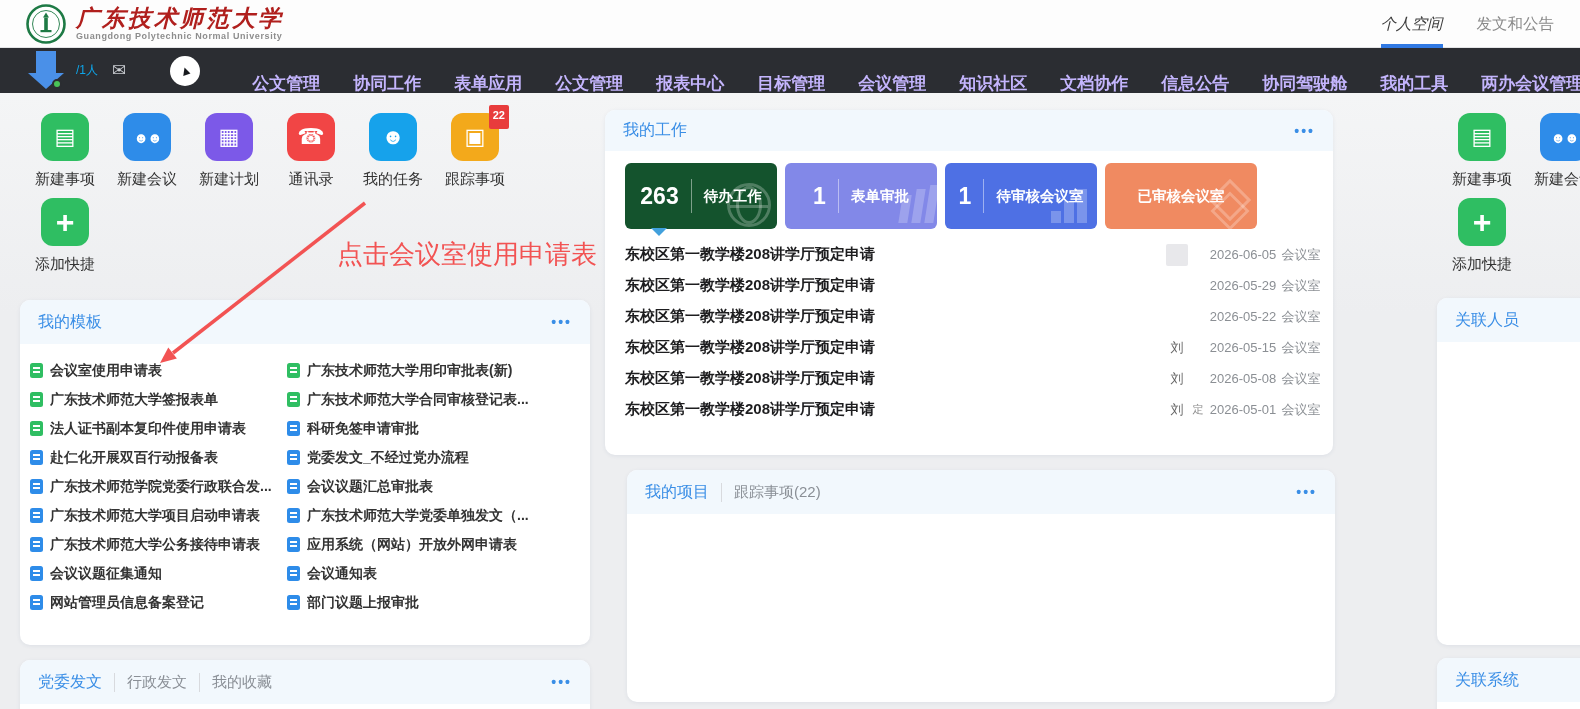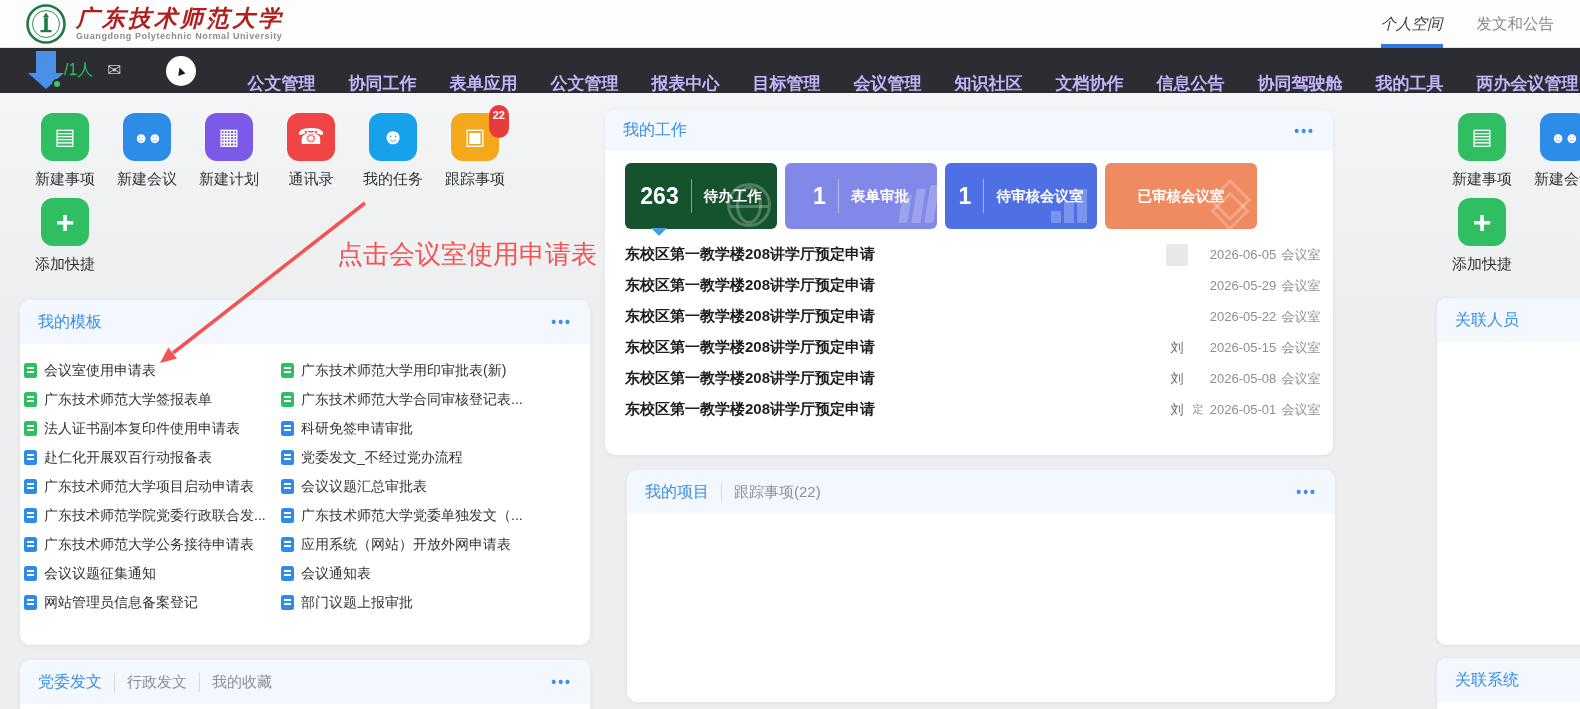--- a/index.html
+++ b/index.html
@@ -15,52 +15,52 @@
   .htab{position:relative;height:48px;line-height:48px;margin-left:34px;font-size:15.5px;color:#8a8a8a;cursor:pointer;}
   .htab.active{color:#3c3c3c;font-style:italic;}
   .htab.active::after{content:"";position:absolute;left:0;right:0;bottom:0;height:4px;background:#3079e3;}
 
   
   .navbar{position:absolute;top:48px;left:0;right:0;height:45px;background:#2b2d32;display:flex;align-items:center;padding-left:28px;white-space:nowrap;}
   .avatar{position:relative;width:36px;height:40px;cursor:pointer;flex:0 0 auto;}
   .avatar-rect{position:absolute;left:8px;top:0;width:20px;height:22px;background:#4a90e8;}
   .avatar-tri{position:absolute;left:0;top:22px;width:0;height:0;border-left:18px solid transparent;border-right:18px solid transparent;border-top:16px solid #4a90e8;}
   .avatar-dot{position:absolute;right:2px;bottom:2px;width:10px;height:10px;border-radius:50%;background:#49c257;border:2px solid #2b2d32;}
-  .user-count{color:#22c55e;font-size:16px;margin-left:0;}
+  .user-count{color:#0ea5e9;font-size:12px;margin-left:12px;}
   .mail{color:#c9ccd1;font-size:17px;margin-left:14px;cursor:pointer;}
   .compass{width:30px;height:30px;border-radius:50%;background:#fff;margin-left:44px;display:grid;place-items:center;cursor:pointer;flex:0 0 auto;}
   .compass span{font-size:13px;color:#17191d;transform:rotate(-18deg);line-height:1;}
   .nav-items{display:flex;gap:33px;margin-left:52px;}
   .nav-item{color:#c4b5fd;font-size:17px;font-weight:600;cursor:pointer;margin-top:26px;}
 
   
   .main{position:absolute;top:93px;left:0;right:0;bottom:0;background:linear-gradient(180deg,#f4f5f6 0,#edeef0 220px);overflow:hidden;}
 
   
   .qrow{position:absolute;display:flex;}
   .qcell{width:82px;display:flex;flex-direction:column;align-items:center;cursor:pointer;}
   .qicon{position:relative;width:48px;height:48px;border-radius:12px;display:grid;place-items:center;color:#fff;font-size:22px;line-height:1;}
   .qicon.new-meeting{font-size:15px;letter-spacing:-2px;}
   .qicon.add-shortcut{font-size:32px;font-weight:700;}
   .qlabel{margin-top:9px;font-size:15px;color:#333;}
-  .badge{position:absolute;top:-8px;right:-10px;min-width:20px;height:33px;padding:0 4px;border-radius:10px;background:#e83c3c;color:#fff;font-size:11px;font-weight:700;line-height:20px;text-align:center;}
+  .badge{position:absolute;top:-8px;right:-10px;min-width:20px;height:24px;padding:0 4px;border-radius:2px;background:#e83c3c;color:#fff;font-size:11px;font-weight:700;line-height:20px;text-align:center;}
   .badge:empty{display:none;}
 
   
   .panel{position:absolute;background:#fff;border-radius:10px;box-shadow:0 1px 4px rgba(40,70,110,.08);}
   .panel-head{height:44px;background:#f2f8fd;border-radius:10px 10px 0 0;display:flex;align-items:center;justify-content:space-between;padding:0 18px;}
   .panel-title{font-size:16px;color:#3a8ee6;font-weight:500;}
   .more{color:#3a8ee6;font-size:14px;font-weight:700;letter-spacing:2px;cursor:pointer;}
   .head-tabs{display:flex;align-items:center;}
   .ptab{font-size:15px;color:#8a8f96;cursor:pointer;}
   .ptab.active{color:#3a8ee6;font-size:16px;}
   .ptab+.ptab{margin-left:12px;padding-left:12px;border-left:1px solid #d8dade;}
 
   
-  .tpl-cols{display:flex;padding:12px 4px 0;}
+  .tpl-cols{display:flex;padding:12px 10px 0;font-weight:bold;}
   .tpl-col{width:257px;}
   .tpl-col+.tpl-col{width:auto;flex:1;}
   .tpl-item{display:flex;align-items:center;height:29px;gap:7px;cursor:pointer;max-width:255px;overflow:hidden;white-space:nowrap;}
   .ticon{flex:0 0 13px;width:13px;height:15px;border-radius:2.5px;}
   .ticon::before{content:"";display:block;margin:4px 3px 0;height:2px;background:#fff;box-shadow:0 4px 0 #fff;}
   .ticon.green{background:#2fbe62;}
   .ticon.blue{background:#2e8ce9;}
   .tlabel{font-size:14px;color:#333;overflow:hidden;text-overflow:ellipsis;}
 
   
@@ -263,26 +263,26 @@
               <span class="tlabel">法人证书副本复印件使用申请表</span>
             </div>
 
             <div class="tpl-item">
               <span class="ticon blue"></span>
               <span class="tlabel">赴仁化开展双百行动报备表</span>
             </div>
 
             <div class="tpl-item">
               <span class="ticon blue"></span>
+              <span class="tlabel">广东技术师范学院党委行政联合发...</span>
+            </div>
+
+            <div class="tpl-item">
+              <span class="ticon blue"></span>
               <span class="tlabel">广东技术师范大学项目启动申请表</span>
-            </div>
-
-            <div class="tpl-item">
-              <span class="ticon blue"></span>
-              <span class="tlabel">广东技术师范学院党委行政联合发...</span>
             </div>
 
             <div class="tpl-item">
               <span class="ticon blue"></span>
               <span class="tlabel">广东技术师范大学公务接待申请表</span>
             </div>
 
             <div class="tpl-item">
               <span class="ticon blue"></span>
               <span class="tlabel">会议议题征集通知</span>

